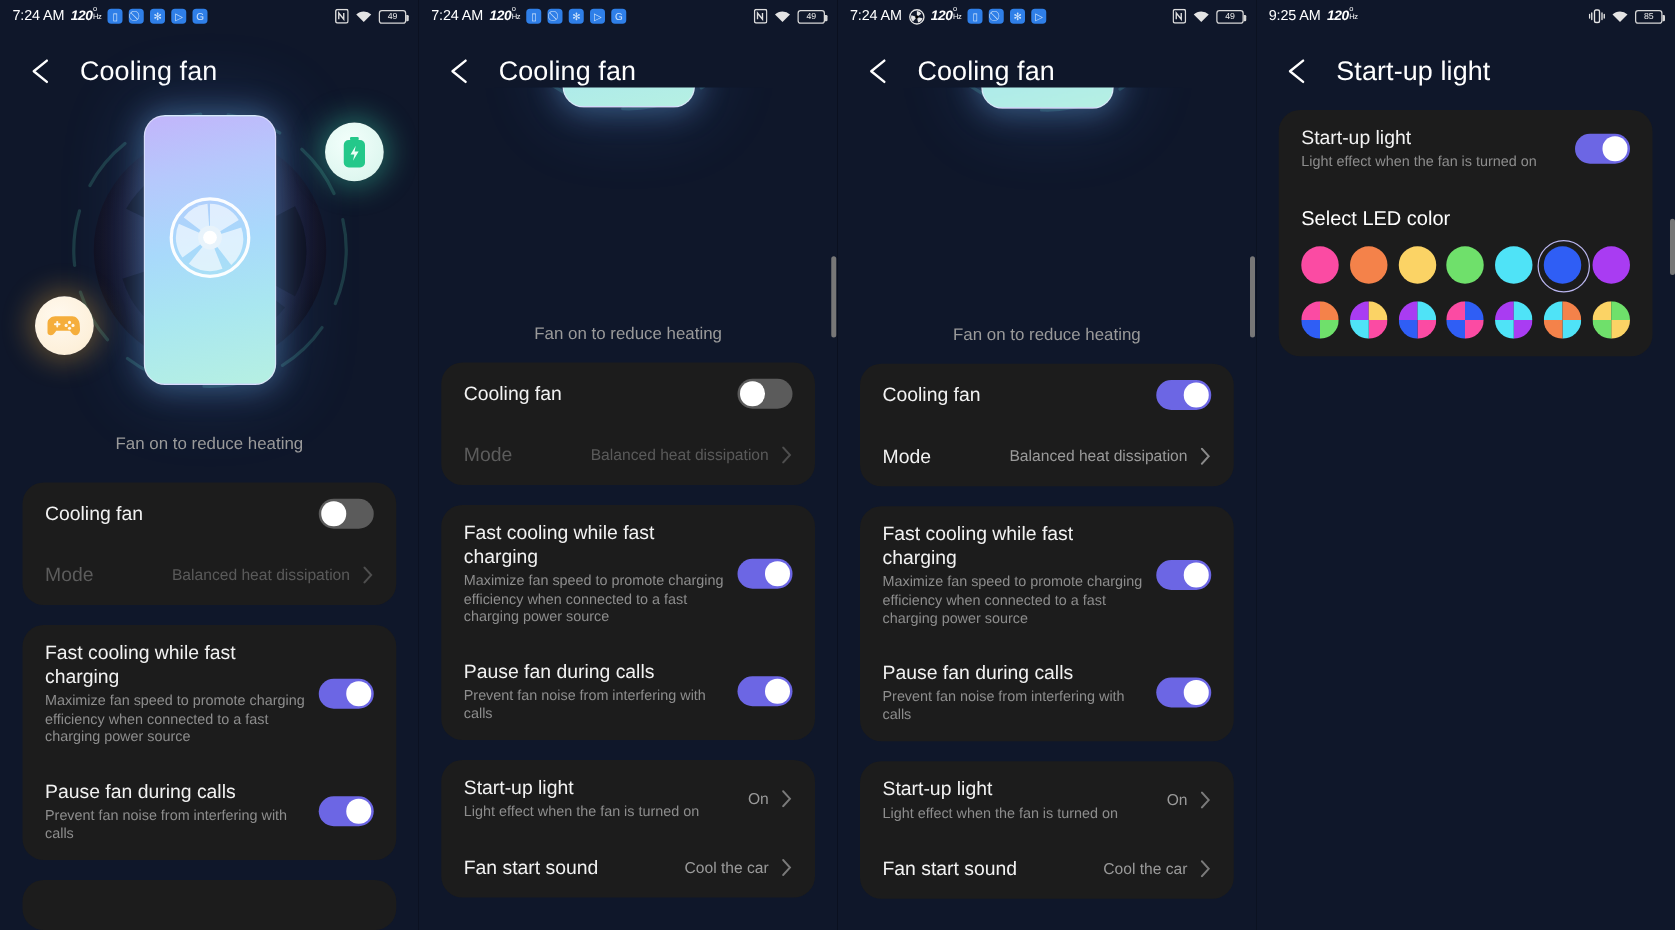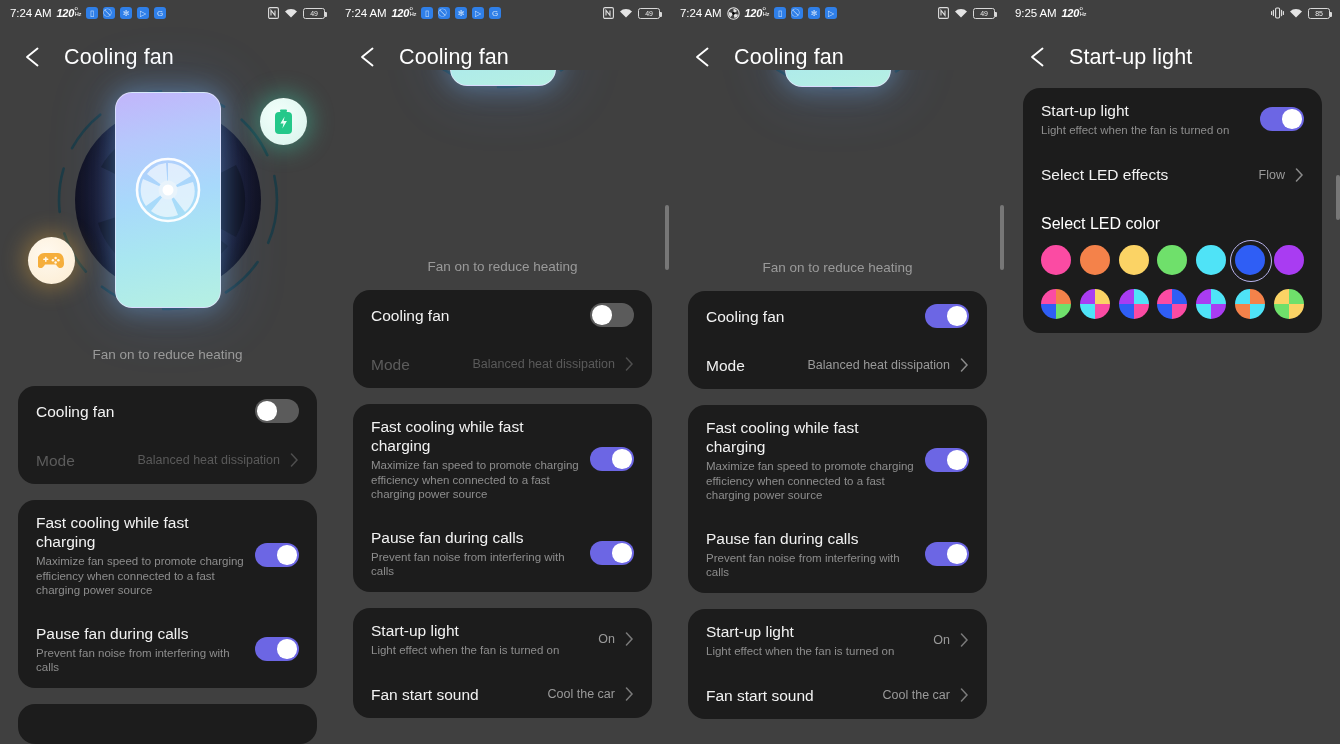--- a/index.html
+++ b/index.html
@@ -5,21 +5,21 @@
   * { box-sizing: border-box; margin: 0; padding: 0; }
   html, body {
     width: 1340px; height: 744px;
     background: #000; overflow: hidden;
     font-family: "Liberation Sans", sans-serif;
     -webkit-font-smoothing: antialiased;
   }
   .stage { position: relative; width: 1340px; height: 744px; display: flex; }
 
   .panel {
-    position: relative; height: 744px; background: #404040;
+    position: relative; height: 744px; background: #0f172a;
     overflow: hidden; flex: none;
   }
   .p1 { width: 335px; }
   .p2 { width: 335px; }
   .p3 { width: 335px; }
   .p4 { width: 335px; }
 
   
   .statusbar {
     height: 26px; display: flex; align-items: center;
@@ -612,29 +612,20 @@
     <div class="content" style="margin-top:18px">
       <div class="card">
         <div class="row">
           <div class="row-texts">
             <div class="row-title">Start-up light</div>
             <div class="row-sub">Light effect when the fan is turned on</div>
           </div>
           <div class="toggle on lg">
               <div class="knob"></div>
             </div>
-        </div>
-        <div class="row">
-          <div class="row-texts">
-              <div class="row-title">Select LED effects</div>
-            </div>
-          <div class="row-value">Flow</div>
-          <svg class="chev" viewBox="0 0 9 14">
-              <path d="M1.5 1 7 7l-5.5 6" fill="none" stroke="#8a8a8a" stroke-width="1.5" stroke-linecap="round"></path>
-            </svg>
         </div>
 
         <div class="sec-title">Select LED color</div>
 
         <div class="swatches">
           <div class="swrow">
             <div class="sw" style="background:#fb4ba3"></div>
             <div class="sw" style="background:#f4824a"></div>
             <div class="sw" style="background:#fbd365"></div>
             <div class="sw" style="background:#6fe06b"></div>

